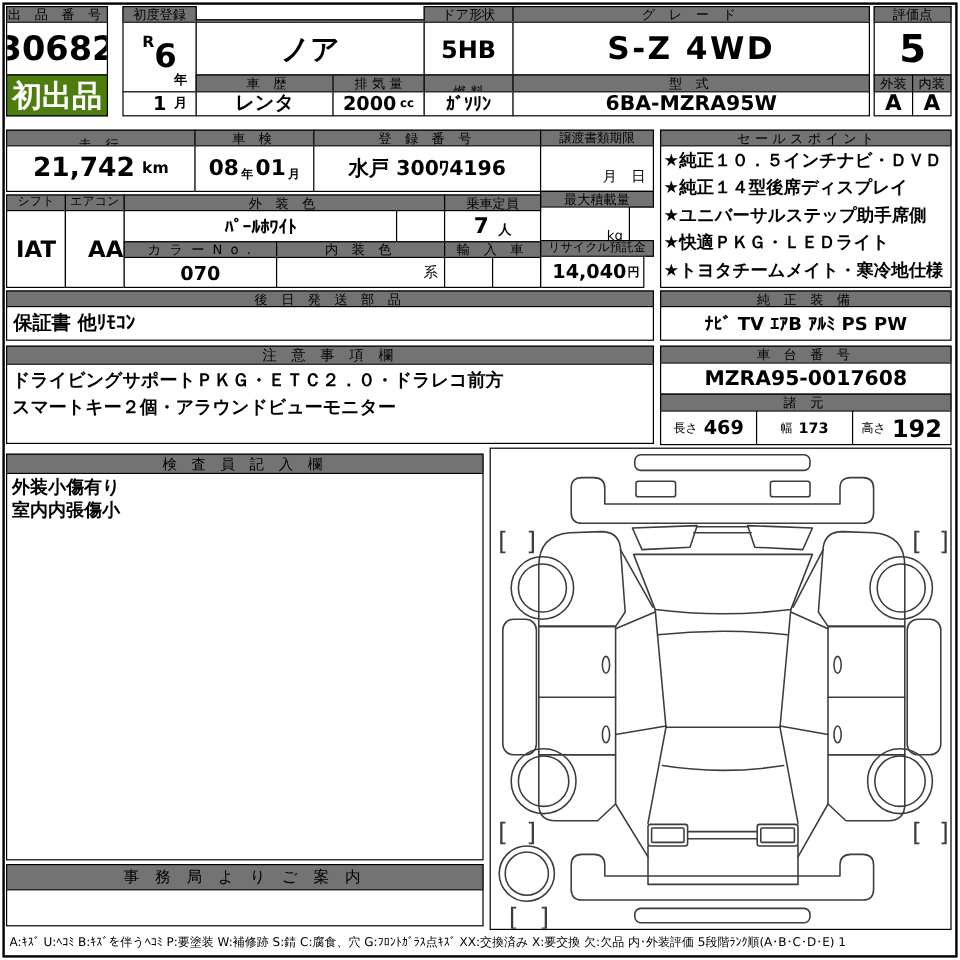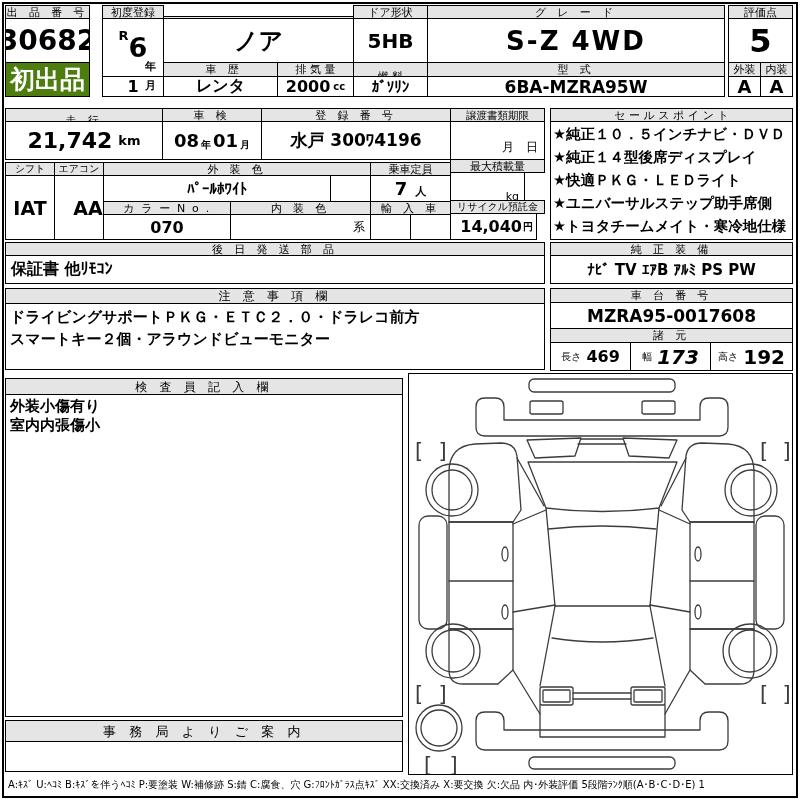--- a/index.html
+++ b/index.html
@@ -1,21 +1,21 @@
 <!DOCTYPE html>
 <html><head>
 <meta charset="utf-8">
 <style>
   html,body{margin:0;padding:0;width:800px;height:800px;background:#fff;
     font-family:"DejaVu Sans",sans-serif;color:#000;}
   .sheet{position:relative;width:800px;height:800px;overflow:hidden;}
   .frame{position:absolute;left:2px;top:2px;width:792px;height:792px;border:2px solid #000;}
   .b{position:absolute;border:1px solid #000;background:#fff;box-sizing:border-box;}
   .nb{position:absolute;box-sizing:border-box;}
-  .h{background:#e5e5e5;display:flex;align-items:center;justify-content:center;
+  .h{background:#737373;display:flex;align-items:center;justify-content:center;
      font-size:11px;line-height:1;white-space:nowrap;overflow:hidden;}
   .ls{letter-spacing:.35em;}
   .v{display:flex;align-items:center;justify-content:center;font-weight:bold;white-space:nowrap;overflow:hidden;}
   .vl{display:flex;align-items:center;justify-content:flex-start;font-weight:bold;white-space:nowrap;overflow:hidden;padding-left:5px;}
   .badge{background:#4d7c0f;color:#fff;}
   .unit{font-size:11px;font-weight:bold;}
   .lines{font-weight:bold;font-size:15px;line-height:20px;padding:2px 4px;}
   .star-lines{font-weight:bold;font-size:14.5px;line-height:23px;padding:1px 2px;}
   .corner{position:absolute;font-size:11px;}
   svg{display:block;}
@@ -95,22 +95,22 @@
   <div class="b h" style="left:450px;top:200px;width:95px;height:14px;font-size:10px;">リサイクル預託金</div>
   <div class="b v" style="left:450px;top:213px;width:87px;height:27px;justify-content:flex-end;padding-right:3px;">
     <span style="font-size:16px;">14,040</span>
     <span class="unit" style="margin-left:1px;font-size:10px;">円</span>
   </div>
 
   <div class="b h" style="left:550px;top:108px;width:243px;height:14px;">セ ー ル ス ポ イ ン ト</div>
   <div class="b star-lines" style="left:550px;top:121px;width:243px;height:119px;">
     <div>★純正１０．５インチナビ・ＤＶＤ</div>
     <div>★純正１４型後席ディスプレイ</div>
+    <div>★ユニバーサルステップ助手席側</div>
     <div>★快適ＰＫＧ・ＬＥＤライト</div>
-    <div>★ユニバーサルステップ助手席側</div>
     <div>★トヨタチームメイト・寒冷地仕様</div>
   </div>
 
   <div class="b h" style="left:5px;top:162px;width:50px;height:14px;font-size:10px;">シフト</div>
   <div class="b v" style="left:5px;top:175px;width:50px;height:65px;font-size:19px;">IAT</div>
   <div class="b h" style="left:54px;top:162px;width:50px;height:14px;font-size:10px;">エアコン</div>
   <div class="b v" style="left:54px;top:175px;width:50px;height:65px;font-size:19px;padding-left:32px;">AAC</div>
 
   <div class="b h ls" style="left:103px;top:162px;width:268px;height:14px;">外 装 色</div>
   <div class="b v" style="left:103px;top:175px;width:228px;height:27px;font-size:15px;">ﾊﾟｰﾙﾎﾜｲﾄ</div>
@@ -143,21 +143,21 @@
 
   <div class="b h ls" style="left:550px;top:288px;width:243px;height:15px;">車 台 番 号</div>
   <div class="b v" style="left:550px;top:302px;width:243px;height:27px;font-size:17px;">MZRA95-0017608</div>
   <div class="b h ls" style="left:550px;top:328px;width:243px;height:15px;">諸 元</div>
   <div class="b v" style="left:550px;top:342px;width:81px;height:29px;">
     <span style="font-size:10px;font-weight:normal;margin-right:5px;">長さ</span>
     <span style="font-size:16px;">469</span>
   </div>
   <div class="b v" style="left:630px;top:342px;width:81px;height:29px;">
     <span style="font-size:10px;font-weight:normal;margin-right:5px;">幅</span>
-    <span style="font-size:20px;font-style:italic;">173</span>
+    <span style="font-size:12px;">173</span>
   </div>
   <div class="b v" style="left:710px;top:342px;width:83px;height:29px;">
     <span style="font-size:10px;font-weight:normal;margin-right:5px;">高さ</span>
     <span style="font-size:20px;">192</span>
   </div>
 
   <div class="b h ls" style="left:5px;top:378px;width:398px;height:17px;font-size:12px;">検 査 員 記 入 欄</div>
   <div class="b lines" style="left:5px;top:394px;width:398px;height:323px;line-height:19px;font-size:15px;">
     <div>外装小傷有り</div>
     <div>室内内張傷小</div>

